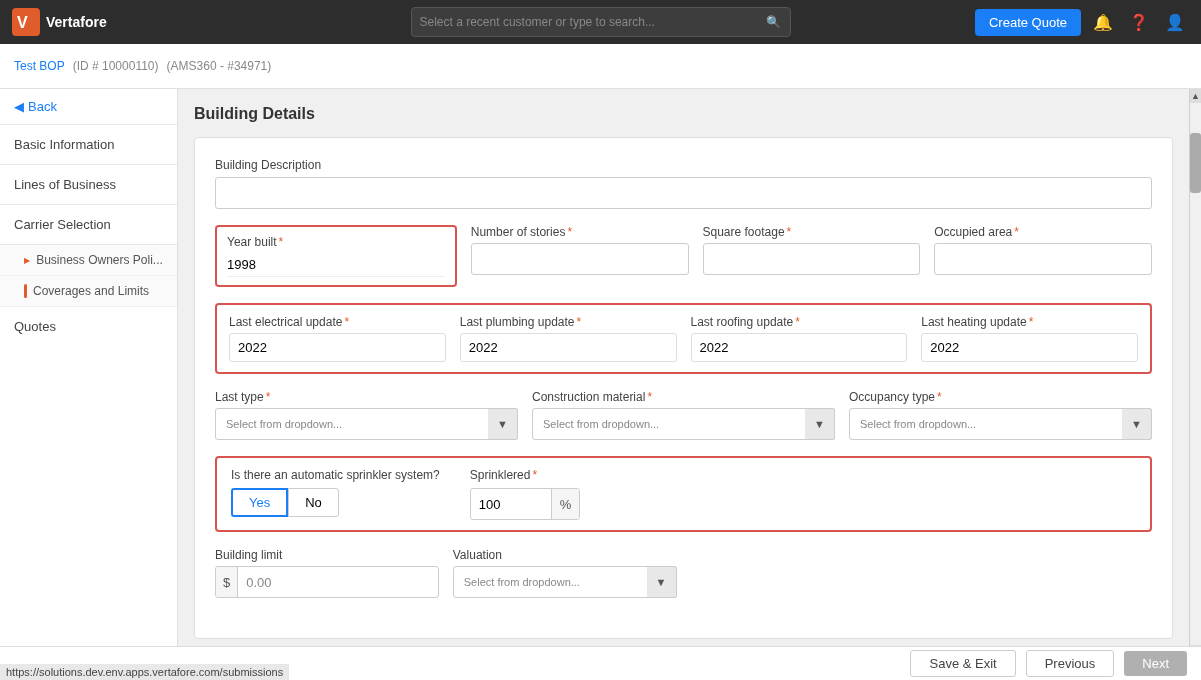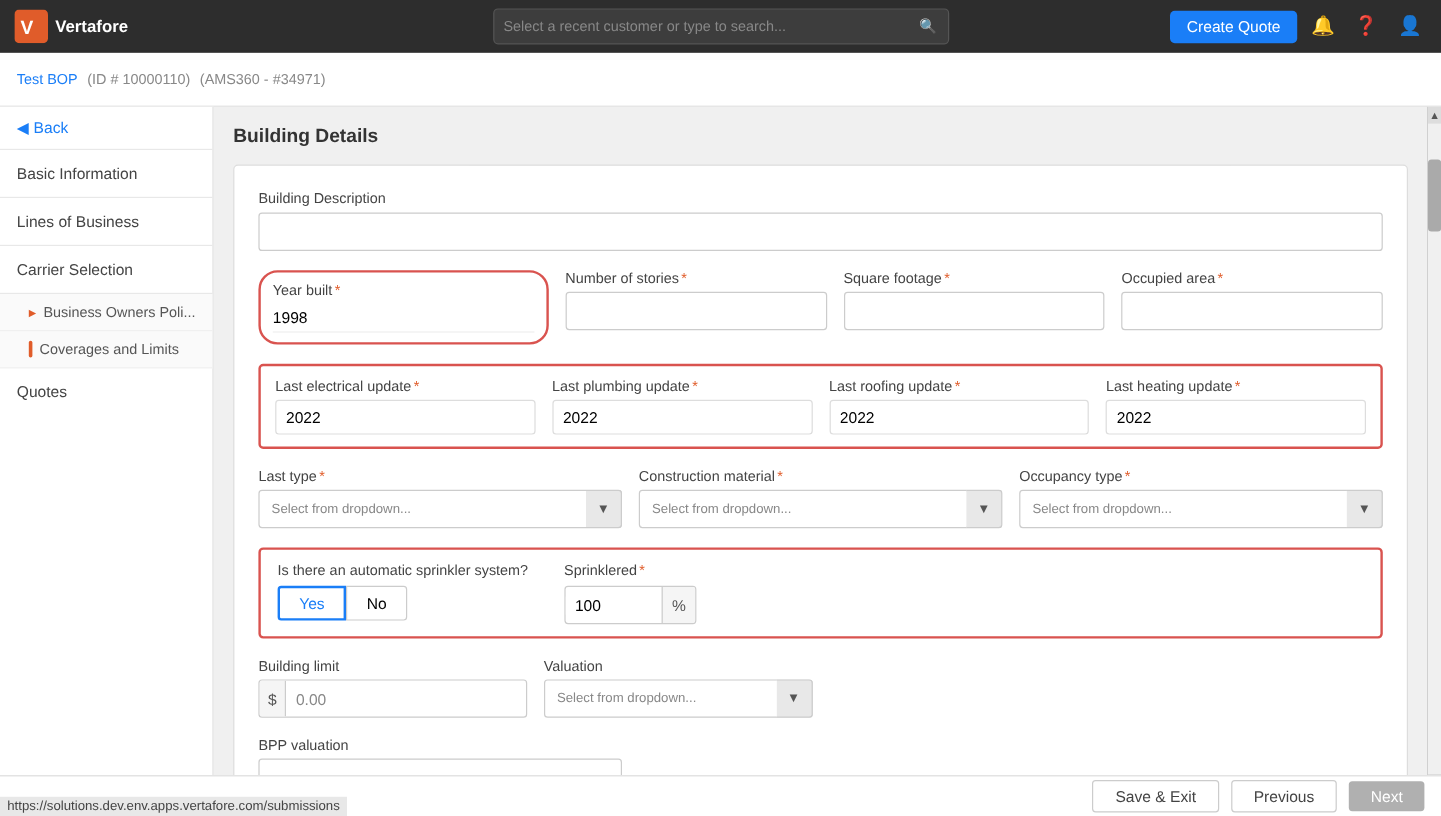--- a/index.html
+++ b/index.html
@@ -477,21 +477,21 @@
     <div class="form-card">
 
       <div class="form-row">
         <div class="form-group full">
           <label class="form-label">Building Description</label>
           <input class="form-input" type="text" style="width: 100%; height: 32px;" value="">
         </div>
       </div>
 
       <div class="form-row" style="margin-bottom:16px;">
-        <div style="border:2px solid #d9534f; border-radius:16px; padding:8px 10px; flex:1;">
+        <div style="border:2px solid #d9534f; border-radius:4px; padding:8px 10px; flex:1;">
           <div class="inner-label">
             <span>Year built</span><span class="required-star">*</span>
           </div>
           <input type="text" style="width: 100%; border-top: none; border-right: none; border-left: none; border-image: initial; border-bottom: 1px solid rgb(238, 238, 238); font-size: 13px; padding: 4px 0px; outline: none;" value="1998">
         </div>
         <div style="flex:1;">
           <div class="inner-label">
             <span>Number of stories</span><span class="required-star">*</span>
           </div>
           <input class="form-input" type="text" style="width: 100%;">
@@ -609,24 +609,20 @@
               <option value="" selected="">Select from dropdown...</option>
             </select>
             <span class="select-arrow">▼</span>
           </div>
         </div>
         <div style="flex:1;"></div>
         <div style="flex:1;"></div>
       </div>
 
       <div class="form-row" style="margin-bottom:4px;">
-        <div style="flex:1;">
-          <div class="inner-label">BPP valuation</div>
-          <input class="form-input" type="text" style="width: 100%;">
-        </div>
         <div style="flex:1;"></div>
         <div style="flex:1;"></div>
       </div>
 
     </div>
   </div>
 
   <div class="scrollbar-right">
     <div class="scroll-arrow">▲</div>
     <div class="scroll-track">

